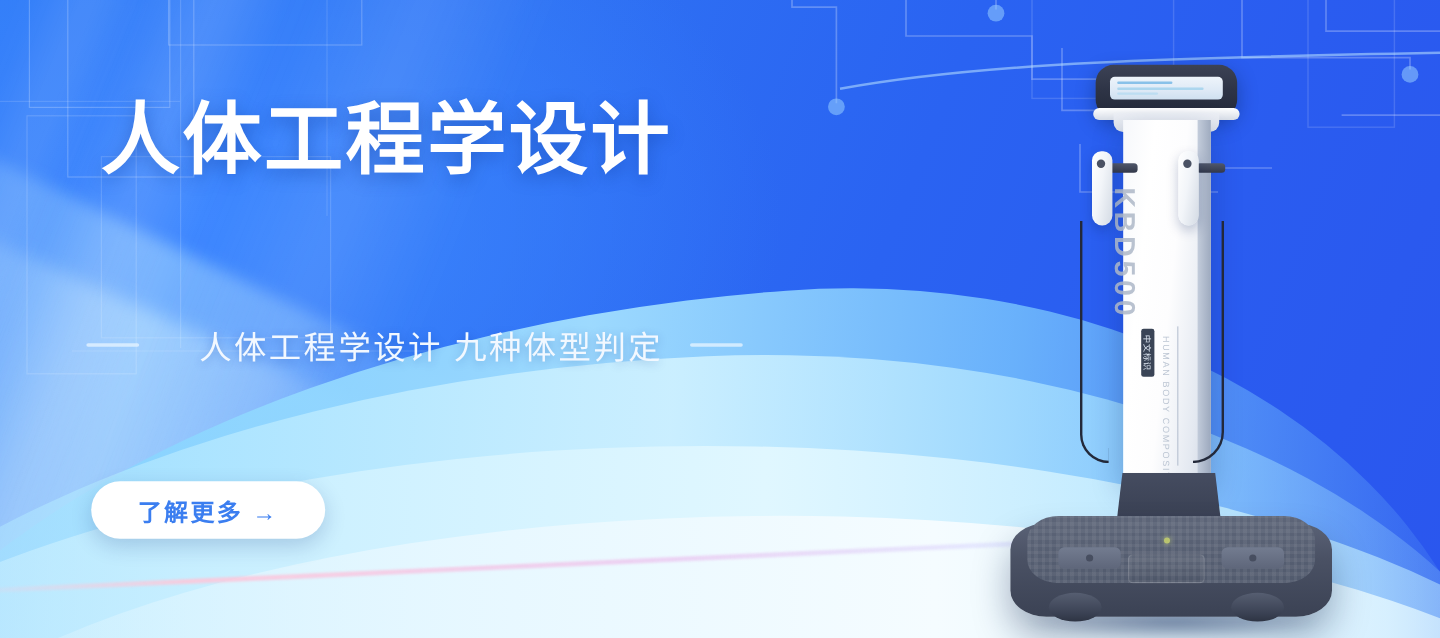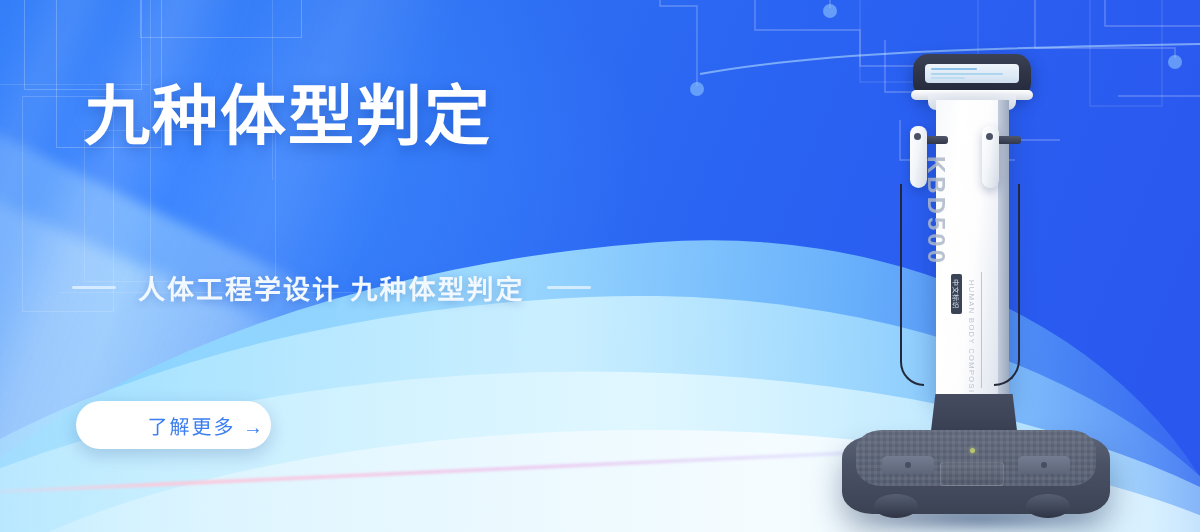--- a/index.html
+++ b/index.html
@@ -73,27 +73,28 @@
   .headline{
     margin:12px 0 0 0;font-size:66px;line-height:1.06;color:#ffffff;font-weight:700;
     letter-spacing:2px;text-shadow:0 4px 14px rgba(13,56,150,.40);
   }
   .sub-row{
     position:absolute;left:72px;top:268px;width:600px;
     display:flex;align-items:center;gap:22px;
   }
   .dash{height:3px;width:44px;background:rgba(230,243,255,.78);border-radius:2px;flex:none;}
   .subtitle{
-    font-size:27px;color:#f2f8ff;font-weight:700;letter-spacing:2px;white-space:nowrap;
+    font-size:27px;color:#f2f8ff;font-weight:400;letter-spacing:2px;white-space:nowrap;
     text-shadow:0 2px 8px rgba(12,52,140,.28);
+    margin-left:28px;
   }
   .cta{
     position:absolute;left:76px;top:401px;width:195px;height:48px;border-radius:26px;
-    background:#ffffff;display:flex;align-items:center;justify-content:flex-end;
-    box-shadow:0 6px 18px rgba(14,45,120,.20);cursor:pointer;border:0;
+    background:#ffffff;display:flex;align-items:center;justify-content:center;
+    box-shadow:0 6px 18px rgba(14,45,120,.20);cursor:pointer;border:0;font-weight:bold;
   }
   .cta-label{
     font-size:20px;color:#3b7ef0;letter-spacing:2px;font-family:"Liberation Sans","DejaVu Sans",sans-serif;
   }
 
   
   .device{position:absolute;left:830px;top:44px;width:320px;height:480px;}
   .dev-head{
     position:absolute;left:83px;top:10px;width:118px;height:44px;border-radius:15px;
     background:linear-gradient(180deg,#3c4255 0%,#2e3446 48%,#222838 100%);
@@ -298,21 +299,21 @@
     <div class="pad pad-r">
       <div class="pad-dot"></div>
     </div>
     <div class="center-plate"></div>
     <div class="led"></div>
     <div class="foot foot-l"></div>
     <div class="foot foot-r"></div>
   </div>
 
   <div class="copy">
-    <h1 class="headline">九种体型判定</h1>
+    <h1 class="headline">人体工程学设计</h1>
   </div>
 
   <div class="sub-row">
     <span class="dash"></span>
     <span class="subtitle">人体工程学设计  九种体型判定</span>
     <span class="dash"></span>
   </div>
 
   <button class="cta">
     <span class="cta-label">了解更多 →</span>

